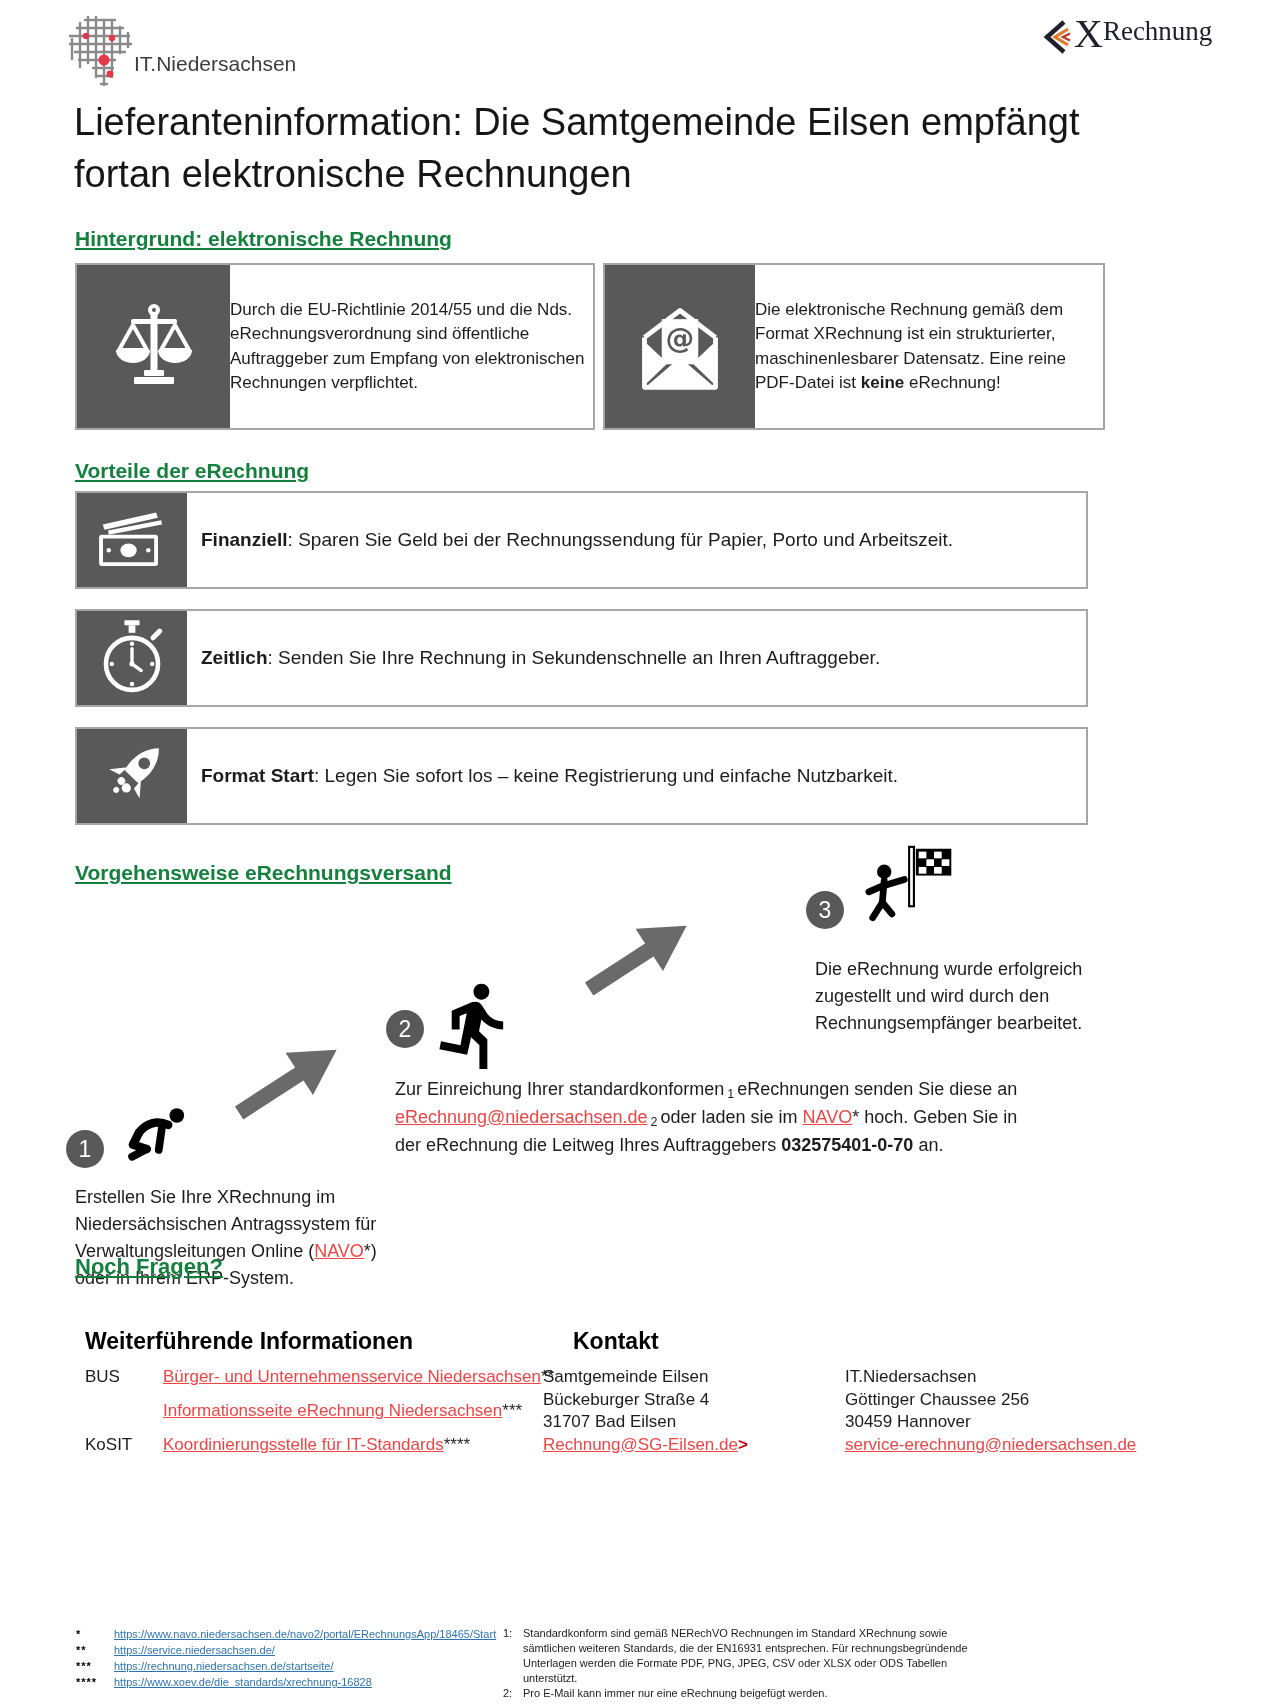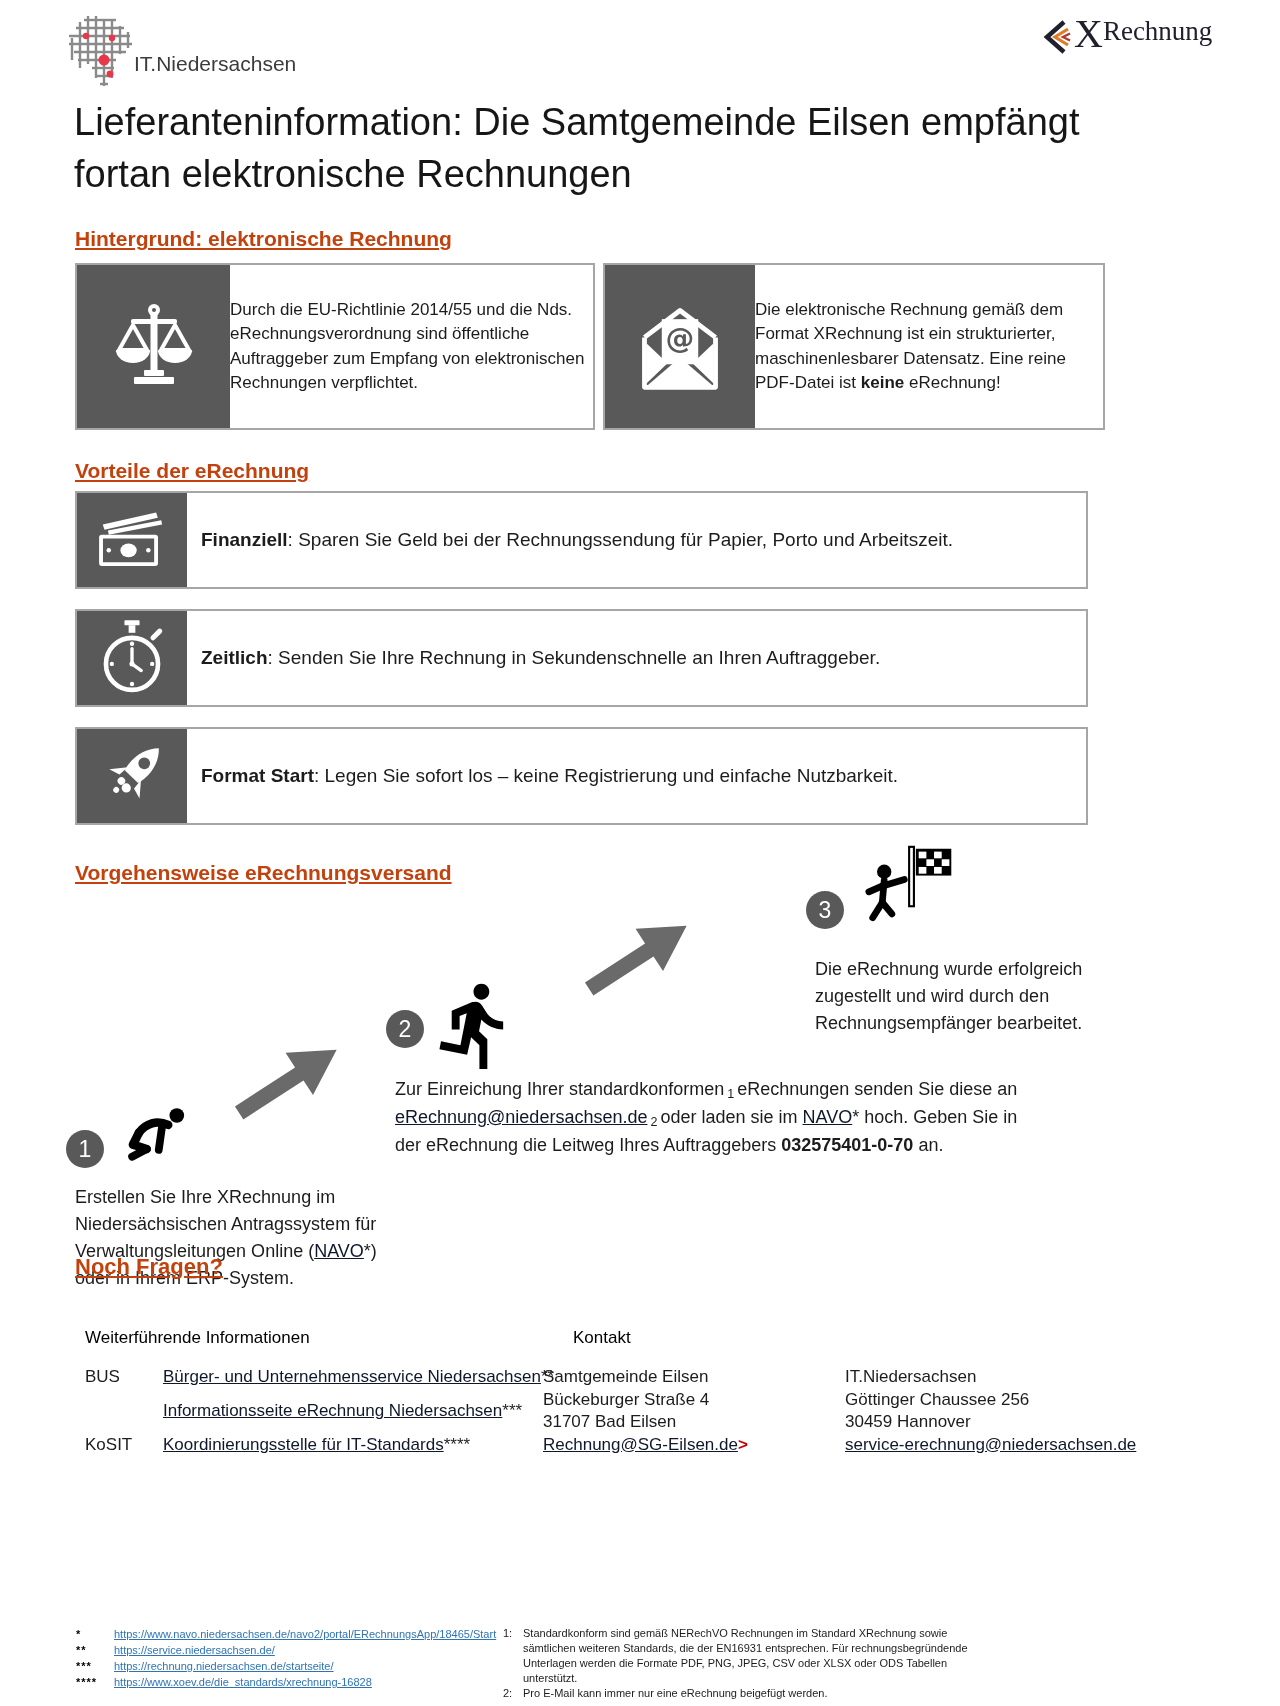--- a/index.html
+++ b/index.html
@@ -7,21 +7,21 @@
         font-family:"Liberation Sans",sans-serif;color:#1f1f1f;}
   
   .nds-logo{position:absolute;left:64px;top:8px;}
   .nds-logo-text{position:absolute;left:134px;top:52px;font-size:21px;color:#3c3c3c;}
   .xr-logo{position:absolute;left:1040px;top:16px;display:flex;align-items:flex-start;}
   .xr-x{font-family:"Liberation Serif",serif;font-size:40px;line-height:36px;color:#20202c;margin-left:2px;}
   .xr-rest{font-family:"Liberation Serif",serif;font-size:27px;line-height:30px;color:#20202c;}
   
   .title{position:absolute;left:74px;top:96px;width:1040px;font-size:38px;line-height:1.38;color:#161616;}
   
-  .sec{position:absolute;font-size:21px;font-weight:700;text-decoration:underline;color:#c2410c;}
+  .sec{position:absolute;font-size:21px;font-weight:700;text-decoration:underline;color:#15803d;}
   .h-bg{left:75px;top:227px;}
   .h-benefits{left:75px;top:459px;}
   .h-process{left:75px;top:861px;}
   .h-questions{left:75px;top:1254px;font-size:22px;}
   
   .bgbox{position:absolute;top:263px;height:167px;border:2px solid #a6a6a6;background:#fff;display:flex;box-sizing:border-box;}
   .bgbox1{left:75px;width:520px;}
   .bgbox2{left:603px;width:502px;}
   .icell{background:#595959;flex:none;display:flex;align-items:center;justify-content:center;}
   .bgbox .icell{width:153px;}
@@ -30,26 +30,26 @@
   .brow{position:absolute;left:75px;width:1013px;height:98px;border:2px solid #a6a6a6;background:#fff;display:flex;box-sizing:border-box;}
   .brow .icell{width:110px;}
   .brow .tcell{font-size:19px;padding:0 14px;}
   .blabel{font-weight:700;}
   
   .circle{position:absolute;width:38px;height:38px;border-radius:50%;background:#595959;color:#fff;
           font-size:23px;display:flex;align-items:center;justify-content:center;}
   .stepicon{position:absolute;}
   .ptext{position:absolute;font-size:18px;line-height:1.5;color:#1c1c1c;}
   .arrow{position:absolute;transform:rotate(-33deg);}
-  .lnk{color:#0f172a;text-decoration:underline;cursor:pointer;}
+  .lnk{color:#ef4444;text-decoration:underline;cursor:pointer;}
   .fnm{font-size:12.5px;vertical-align:-3px;margin:0 3px;}
   .bold{font-weight:700;}
   .redmark{color:#c00000;font-weight:700;}
   
-  .bigh{position:absolute;font-size:17px;font-weight:400;color:#000;}
+  .bigh{position:absolute;font-size:23px;font-weight:700;color:#000;}
   .fi-rows{position:absolute;left:85px;top:1366px;font-size:17px;}
   .fi-row{display:flex;margin-bottom:12px;line-height:22px;gap:16px;}
   .fi-key{width:62px;flex:none;color:#1c1c1c;}
   .contact-col{position:absolute;top:1366px;font-size:17px;line-height:22.5px;color:#1c1c1c;}
   
   .fn-links{position:absolute;left:76px;top:1626px;font-size:11px;line-height:16px;}
   .fn-lrow{display:flex;}
   .fn-stars{width:38px;flex:none;color:#000;letter-spacing:1px;font-weight:700;}
   .fn-url{color:#2e74b5;text-decoration:underline;}
   .fn-notes{position:absolute;left:503px;top:1626px;width:478px;font-size:11px;line-height:15px;color:#1c1c1c;}

